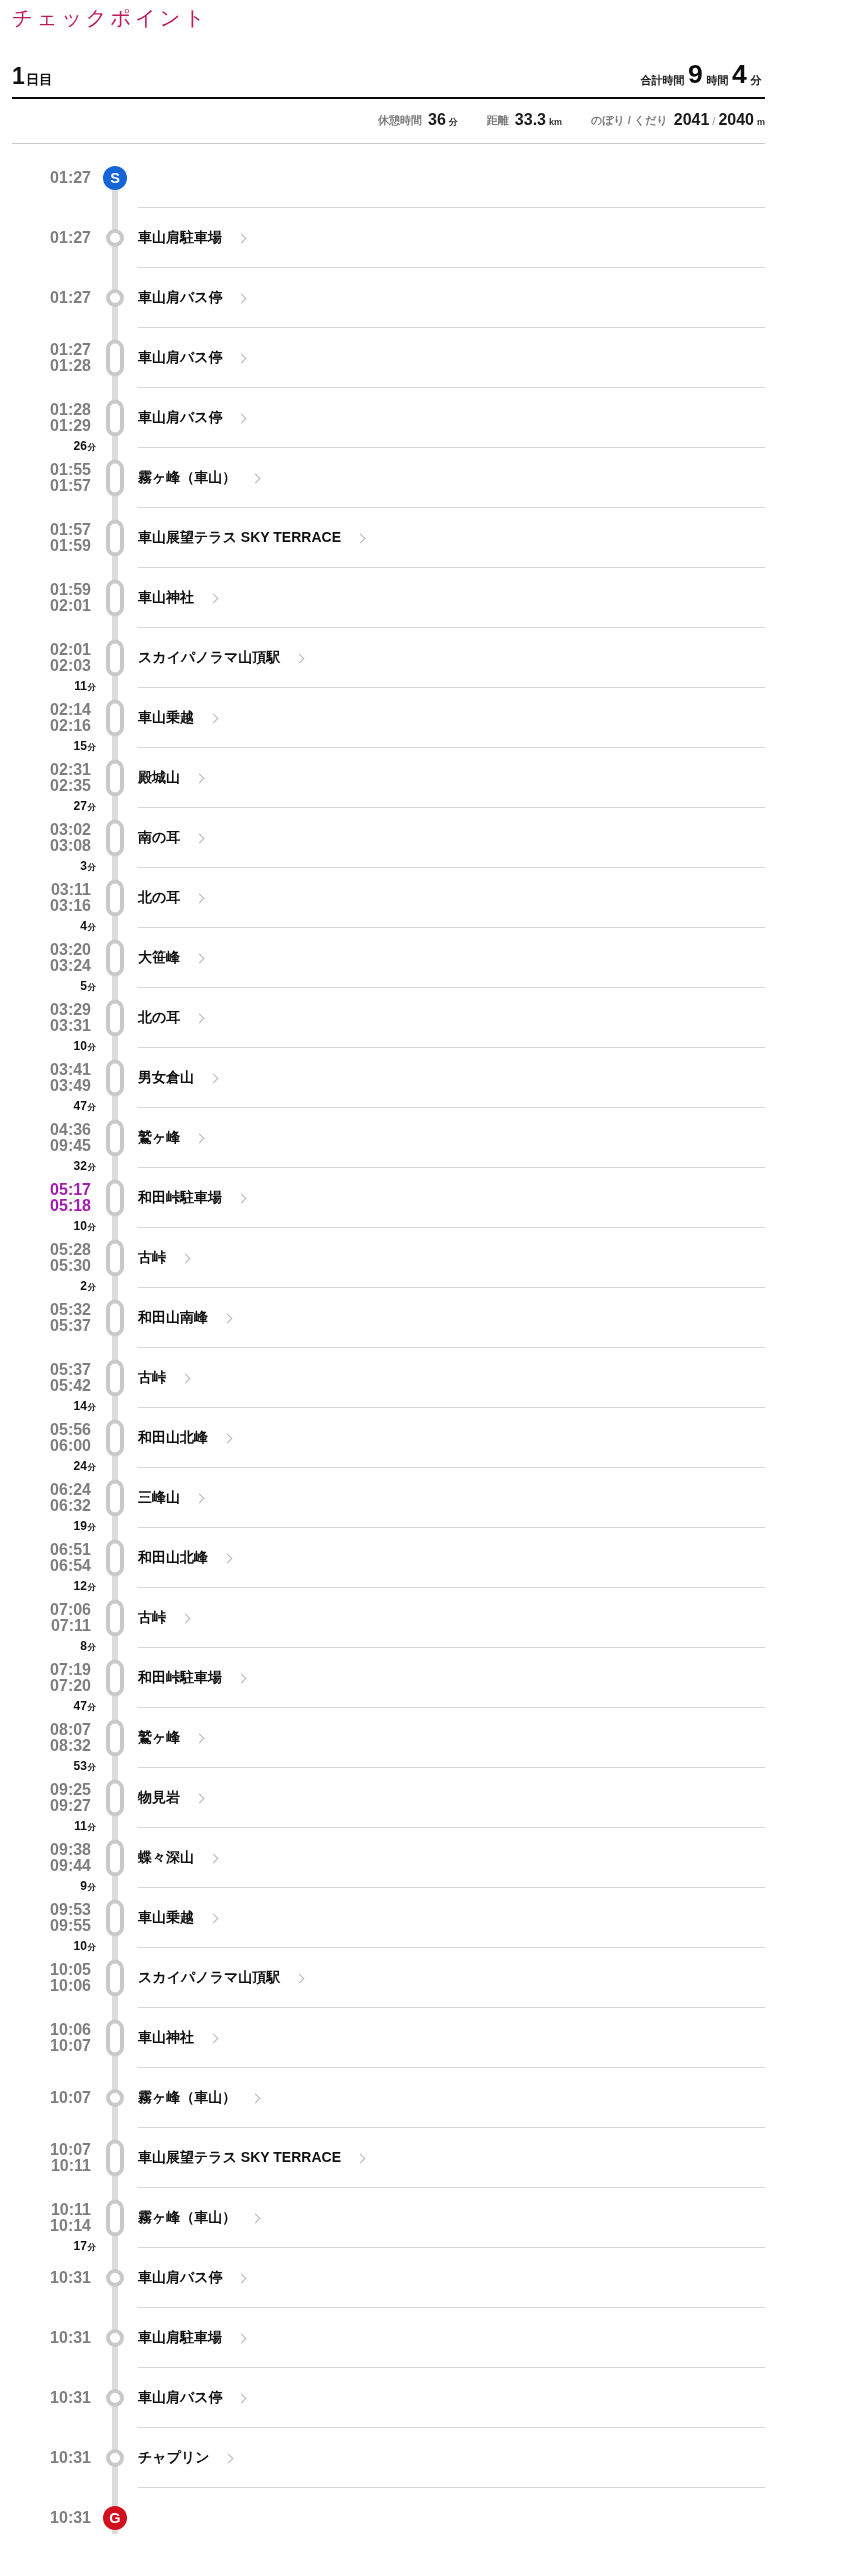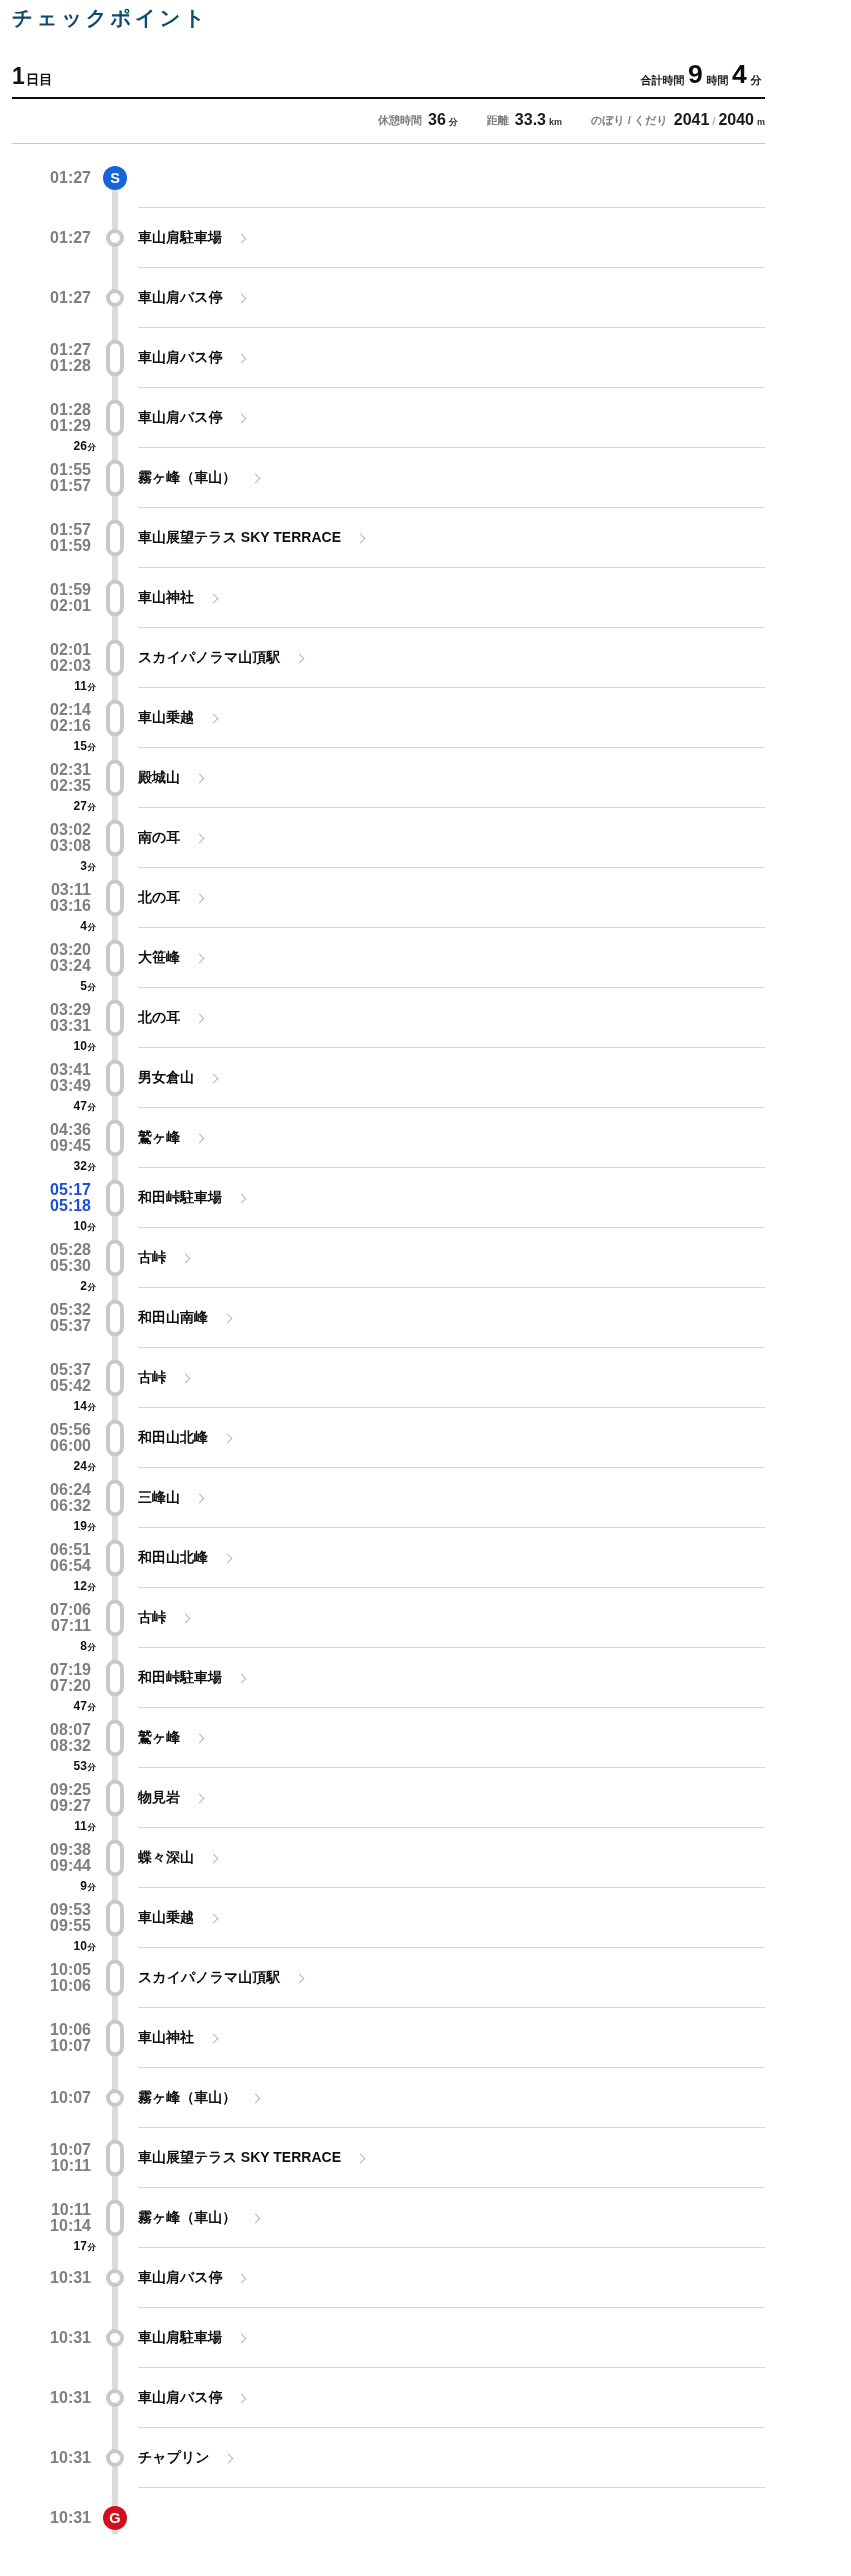--- a/index.html
+++ b/index.html
@@ -6,21 +6,21 @@
   body{
     width:851px;height:2576px;overflow:hidden;
     font-family:"Liberation Sans","DejaVu Sans",sans-serif;
     color:#111;
     -webkit-font-smoothing:antialiased;
   }
   .page{position:relative;width:753px;margin-left:12px;padding-top:4.8px;}
 
   
   .page-title{
-    margin:0;font-size:20.5px;font-weight:700;letter-spacing:3.6px;line-height:1.25;color:#0c4a6e;
+    margin:0;font-size:20.5px;font-weight:400;letter-spacing:3.6px;line-height:1.25;color:#be185d;
   }
   .day-row{display:flex;justify-content:space-between;align-items:flex-end;margin-top:31px;}
   .day-label{font-weight:700;line-height:1;}
   .day-label .big{font-size:23px;}
   .day-label .sm{font-size:13.3px;margin-left:1.2px;}
   .total-time{display:flex;align-items:flex-end;line-height:1;}
   .total-time .sm{font-size:11px;font-weight:700;color:#222;padding:0 3.6px 1.8px 3.6px;}
   .total-time .big{font-size:26.6px;font-weight:700;color:#0b0b0b;}
   .black-divider{height:2.4px;background:#0b0b0b;margin-top:8.5px;}
   .stats-row{display:flex;justify-content:flex-end;align-items:flex-start;margin-top:13.3px;line-height:1;}
@@ -306,21 +306,21 @@
           <div class="t">09:45</div>
         </div>
     <span class="node pill" style="border-color: rgb(201, 201, 201);"></span>
     <a class="label-wrap">
       <span class="label">鷲ヶ峰</span>
       <span class="chev"></span>
     </a>
     <div class="duration"><span class="dnum">32</span><span class="dunit">分</span></div>
   </div>
       <div class="row">
-    <div class="times" style="color: #1d4ed8;">
+    <div class="times" style="color: #a21caf;">
           <div class="t">05:17</div>
           <div class="t">05:18</div>
         </div>
     <span class="node pill" style="border-color: rgb(201, 201, 201);"></span>
     <a class="label-wrap">
       <span class="label">和田峠駐車場</span>
       <span class="chev"></span>
     </a>
     <div class="duration"><span class="dnum">10</span><span class="dunit">分</span></div>
   </div>

